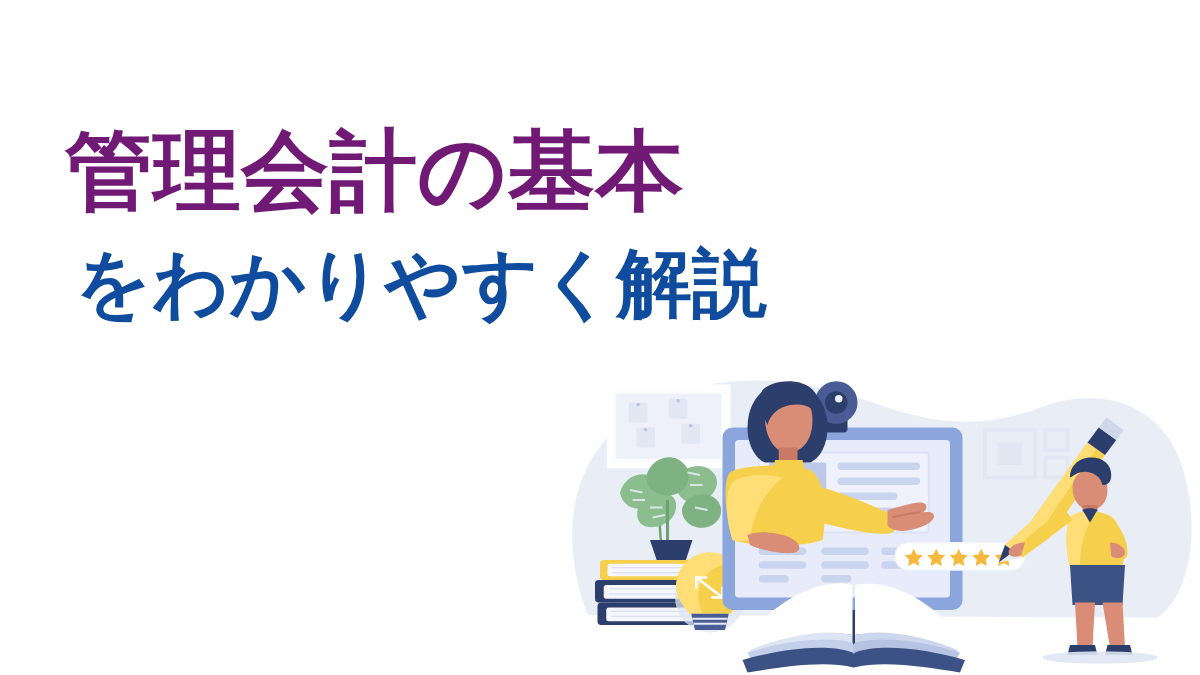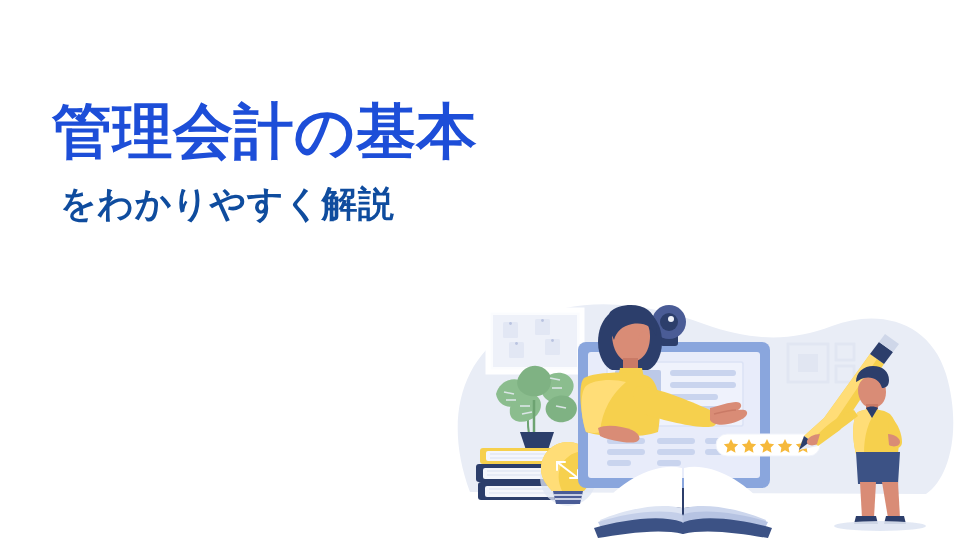--- a/index.html
+++ b/index.html
@@ -20,30 +20,30 @@
   }
 
   
   .title-block {
     position: absolute;
     left: 52px;
     top: 100px;
     width: 640px;
   }
   .main-title {
-    font-size: 60px;
+    font-size: 70px;
     line-height: 1.06;
     font-weight: 700;
-    color: #1d4ed8;
+    color: #701a75;
     letter-spacing: 0.5px;
     margin: 0;
     white-space: nowrap;
   }
   .sub-title {
-    font-size: 36px;
+    font-size: 60px;
     line-height: 1.1;
     font-weight: 700;
     color: #0f4c9e;
     letter-spacing: 0.5px;
     margin: 20px 0 0 8px;
     white-space: nowrap;
   }
 
   
   .illustration {

